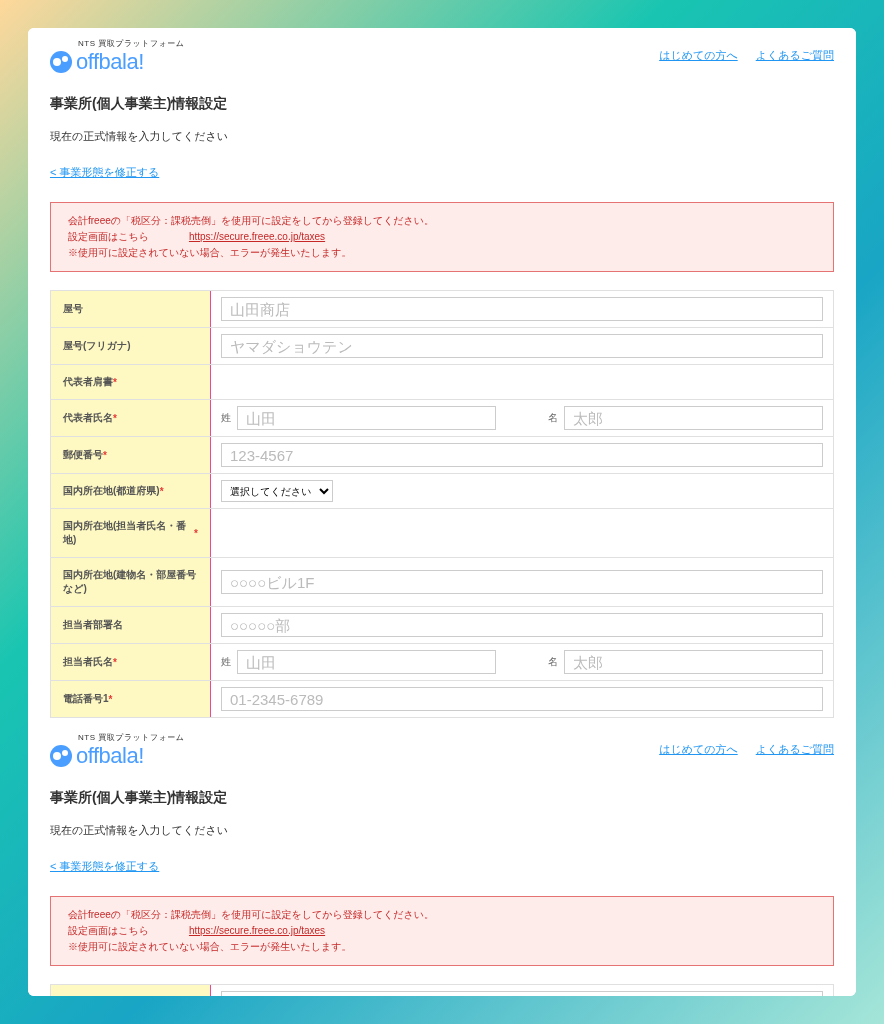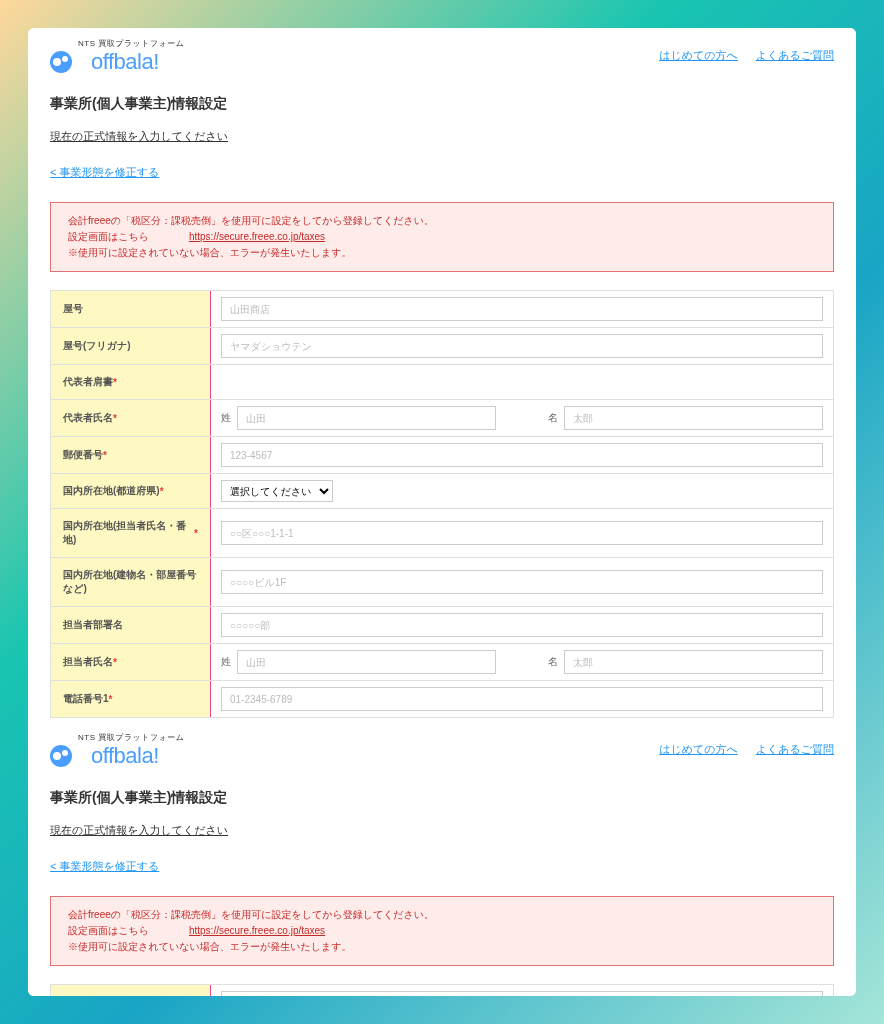--- a/index.html
+++ b/index.html
@@ -26,21 +26,21 @@
       padding: 10px 22px 0 22px;
     }
     .header-row {
       display: flex;
       justify-content: space-between;
       align-items: flex-start;
       margin-bottom: 20px;
     }
     .logo-wrap { display: flex; flex-direction: column; align-items: flex-start; }
     .tagline { font-size: 8px; color: #333; margin-left: 28px; letter-spacing: 0.5px; }
-    .logo { display: flex; align-items: center; gap: 19px; }
+    .logo { display: flex; align-items: center; gap: 4px; }
     .logo-icon {
       width: 22px; height: 22px; border-radius: 50%;
       background: #4a9eff;
       display: flex; align-items: center; justify-content: center;
       position: relative;
     }
     .logo-icon::before, .logo-icon::after {
       content: ""; position: absolute; background: #fff; border-radius: 50%;
     }
     .logo-icon::before { width: 8px; height: 8px; left: 3px; top: 7px; }
@@ -50,21 +50,21 @@
       color: #4a9eff;
       font-family: "Comic Sans MS", cursive, sans-serif;
     }
     .header-links { display: flex; gap: 18px; margin-top: 10px; }
     .header-links a {
       font-size: 11px; color: #2196f3; text-decoration: underline;
     }
     .page-title {
       font-size: 14px; font-weight: 700; color: #333; margin-bottom: 16px;
     }
-    .subtitle { font-size: 11px; color: #333; margin-bottom: 18px; text-decoration: underline; }
+    .subtitle { font-size: 11px; color: #333; margin-bottom: 18px; }
     .back-link { font-size: 11px; color: #2196f3; text-decoration: underline; display: inline-block; margin-bottom: 22px; }
     .alert {
       border: 1px solid #e57373;
       background: #fdecea;
       padding: 10px 17px;
       font-size: 10px;
       color: #c62828;
       line-height: 1.6;
       margin-bottom: 18px;
     }
@@ -95,21 +95,21 @@
       flex: 1;
       padding: 6px 10px;
       display: flex;
       align-items: center;
       gap: 8px;
     }
     .form-field input[type="text"] {
       width: 100%;
       border: 1px solid #ccc;
       padding: 4px 8px;
-      font-size: 10px;
+      font-size: 15px;
       color: #333;
       height: 24px;
     }
     .form-field input::placeholder { color: #bbb; }
     .form-field select {
       border: 1px solid #ccc;
       padding: 3px 4px;
       font-size: 10px;
       height: 22px;
       background: #fff;
@@ -210,23 +210,20 @@
             <select>
               <option>選択してください</option>
             </select>
           </div>
         </div>
         <div class="form-row">
           <div class="form-label">
               <span>国内所在地(担当者氏名・番地)</span>
               <span class="req">*</span>
             </div>
-          <div class="form-field">
-              <input type="text" placeholder="○○区○○○1-1-1" style="">
-            </div>
         </div>
         <div class="form-row">
           <div class="form-label">国内所在地(建物名・部屋番号など)</div>
           <div class="form-field">
               <input type="text" placeholder="○○○○ビル1F" style="">
             </div>
         </div>
         <div class="form-row">
           <div class="form-label">担当者部署名</div>
           <div class="form-field">

